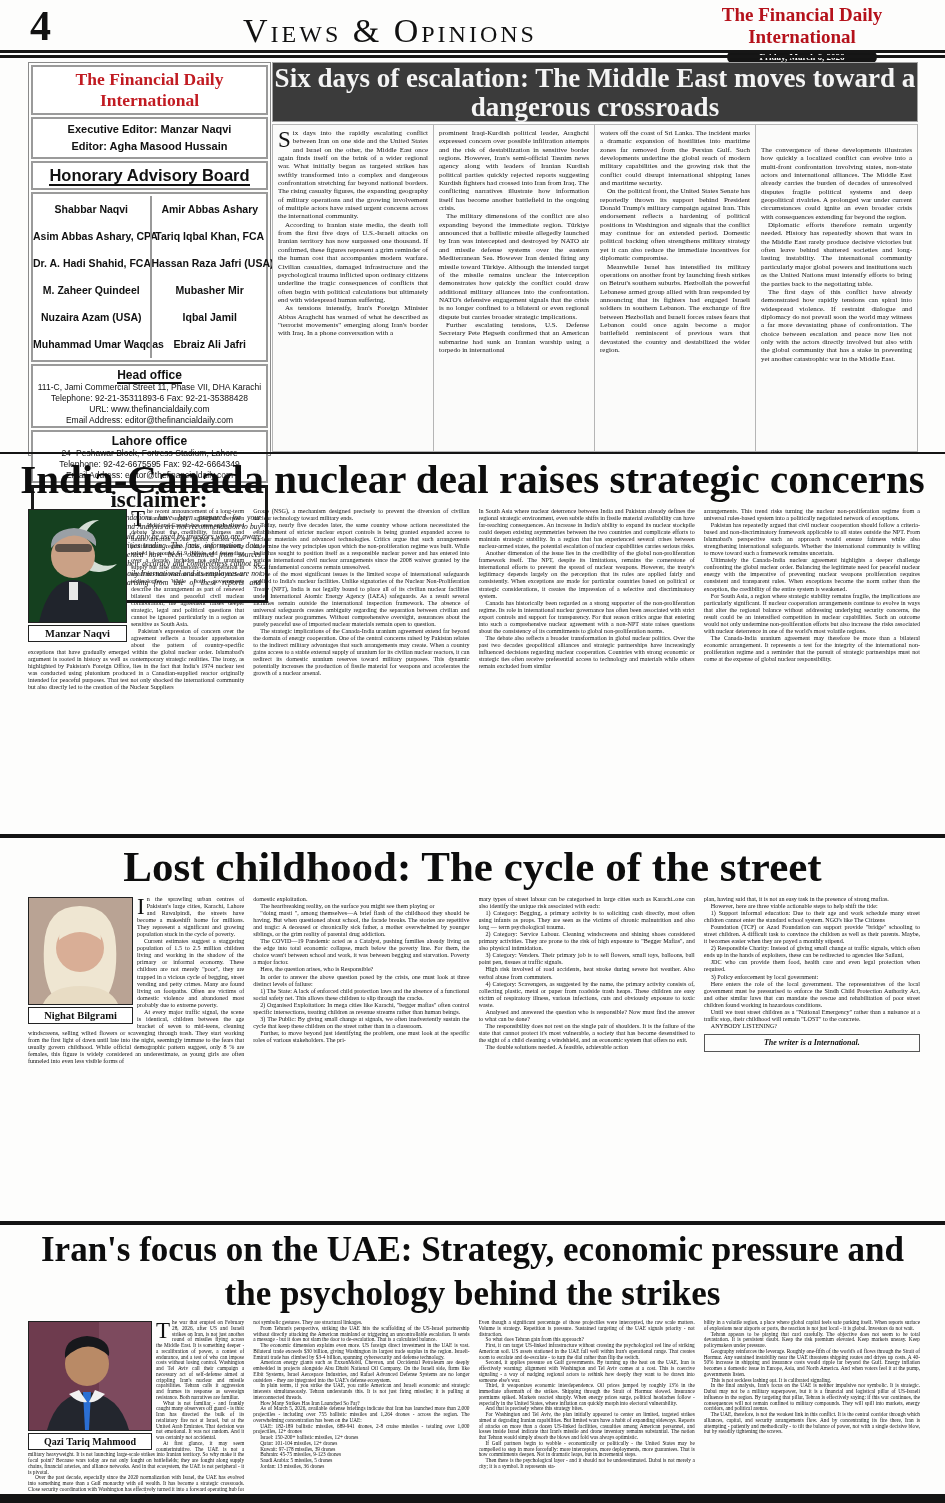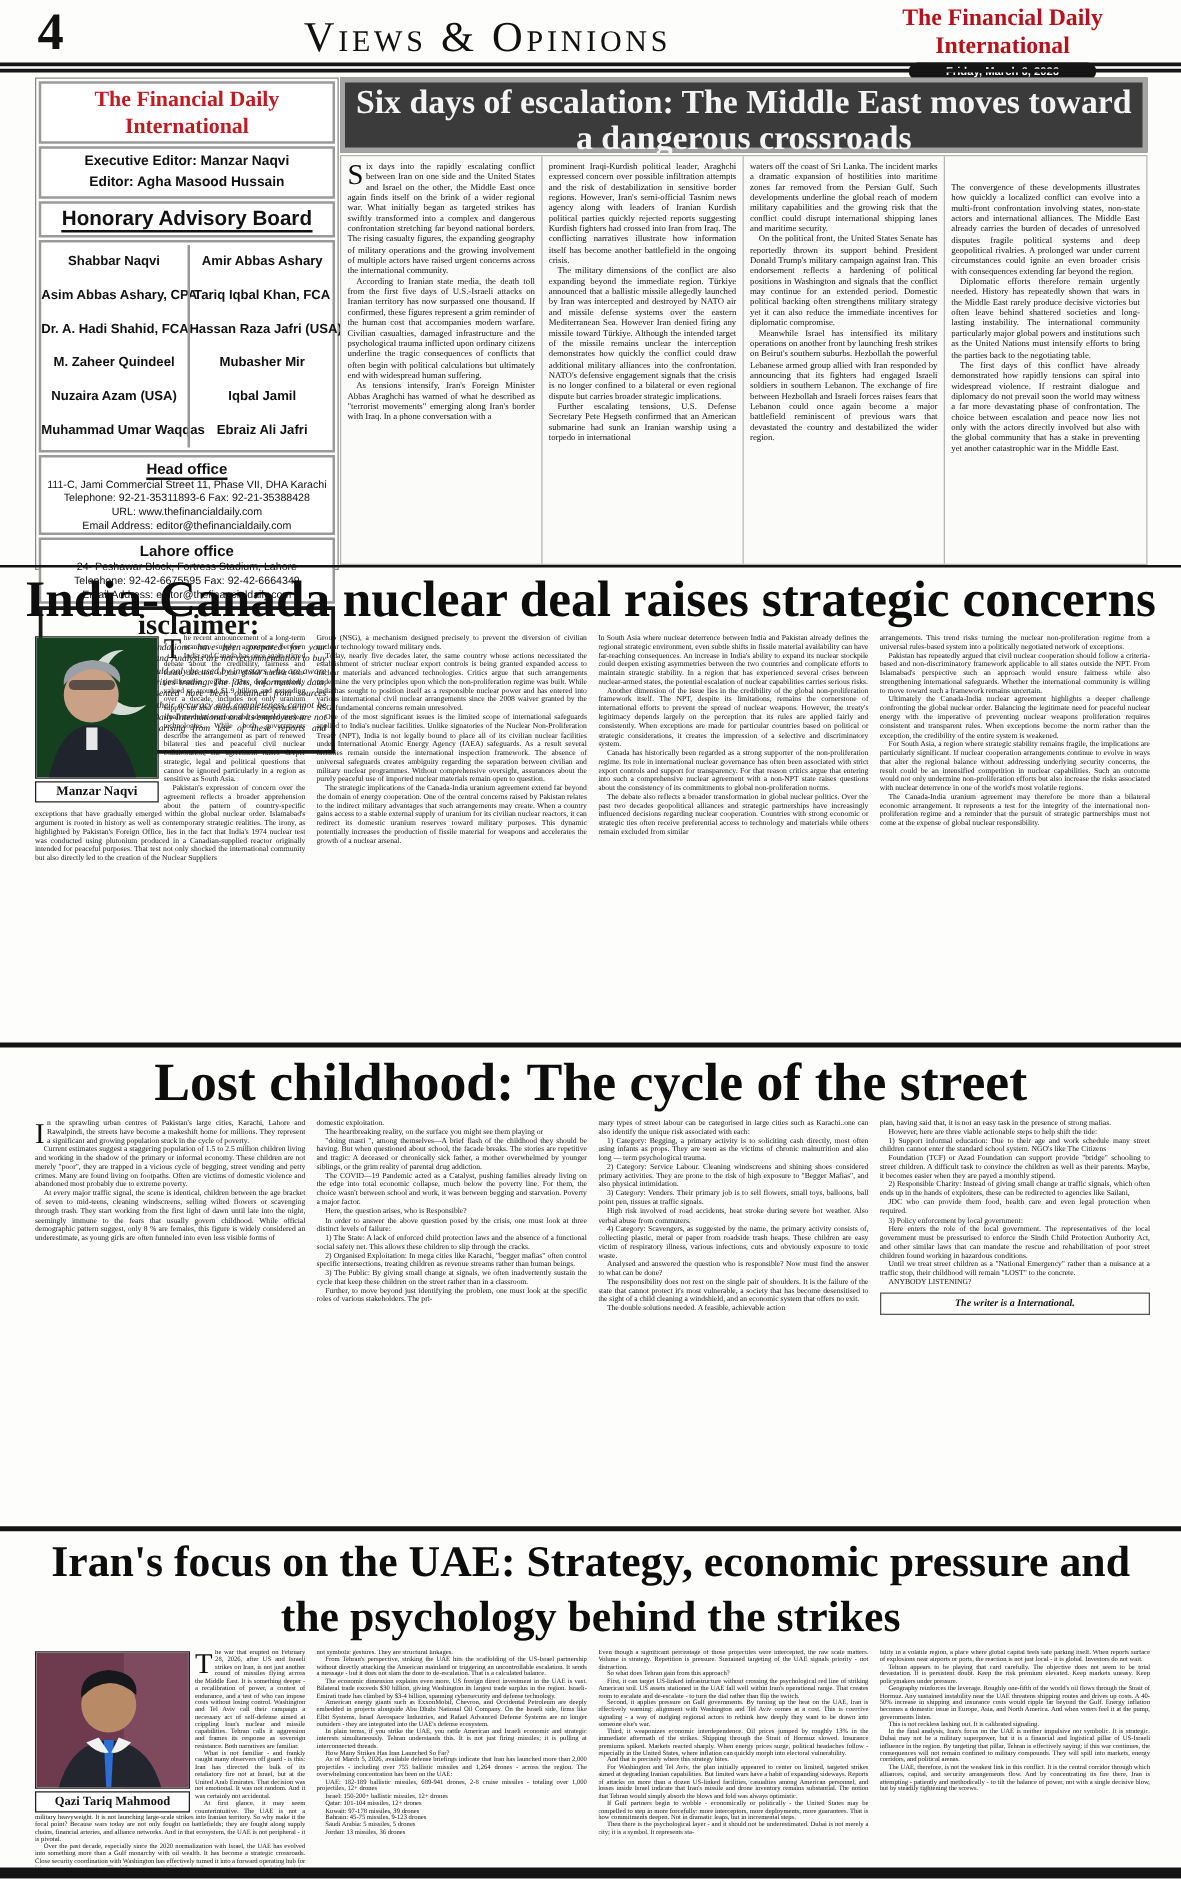--- a/index.html
+++ b/index.html
@@ -6,21 +6,21 @@
   .page{position:relative;width:945px;height:1503px;background:#fdfdfc;margin:0 auto;
         font-family:"Liberation Serif",serif;color:#111;overflow:hidden;}
   
   .hdr{position:absolute;left:0;top:0;width:945px;height:56px;}
   .page-num{position:absolute;left:30px;top:2px;font-size:42px;font-weight:bold;}
   .section-title{position:absolute;left:180px;top:12px;width:420px;text-align:center;
     font-variant:small-caps;font-size:34px;letter-spacing:3px;font-weight:500;}
   .brand{position:absolute;right:28px;top:4px;width:230px;text-align:center;}
   .brand-name{font-size:19px;font-weight:bold;color:#b5121b;font-family:"Liberation Serif",serif;}
   .date-strip{margin:2px auto 0;width:150px;background:#141414;color:#fff;border-radius:7px;
-    font-family:Liberation Sans, sans-serif;font-size:9px;font-weight:bold;padding:2px 0;}
+    font-family:Liberation Serif, serif;font-size:9px;font-weight:bold;padding:2px 0;}
   .top-rule{position:absolute;left:0;top:50px;width:945px;height:3px;background:#161616;box-shadow:0 5px 0 #161616;}
   
   .masthead{position:absolute;left:28px;top:62px;width:241px;height:392px;border:1px solid #8a8a8a;
     font-family:"Liberation Sans",sans-serif;}
   .mh-box{border:2px solid #9a9a9a;margin:2px;text-align:center;background:#fff;}
   .mh-title{color:#c11b22;font-family:"Liberation Serif",serif;font-weight:bold;font-size:17.5px;padding:2px 0;}
   .mh-editors{font-size:11px;font-weight:bold;line-height:17px;padding:2px 0;}
   .mh-board-title{font-size:16.5px;font-weight:bold;padding:3px 0;}
   .mh-board-title span{border-bottom:2px solid #111;}
   .mh-names{display:flex;padding:2px 0;}
@@ -29,21 +29,21 @@
   .board-name{font-size:10.5px;font-weight:bold;line-height:27px;white-space:nowrap;}
   .mh-office-title{font-size:12px;font-weight:bold;padding-top:2px;}
   .mh-office-title span{border-bottom:2px solid #111;}
   .office-line{font-size:8.5px;line-height:11px;}
   .mh-disc{border:3px solid #1a1a1a;margin:2px;text-align:center;}
   .disc-title{font-family:"Liberation Serif",serif;font-weight:bold;font-size:23px;line-height:24px;padding-left:19px;}
   .disc-text{font-family:"Liberation Serif",serif;font-style:italic;font-size:7.6px;line-height:9.3px;
     text-align:justify;padding:1px 4px 3px;}
   
   .headline-dark{position:absolute;left:272px;top:62px;width:646px;height:60px;background:#3b3b3b;
-    border:4px solid #a3a3a3;box-sizing:border-box;color:#f4f4f4;text-align:center;
+    border:1px solid #a3a3a3;box-sizing:border-box;color:#f4f4f4;text-align:center;
     font-weight:bold;font-size:27px;line-height:29px;padding-top:1px;}
   .main-body{position:absolute;left:272px;top:124px;width:646px;height:328px;border:1px solid #b5b5b5;
     box-sizing:border-box;display:flex;background:#fbfbfa;}
   .main-body .body-col{width:25%;padding:4px 5px;border-right:1px solid #b5b5b5;box-sizing:border-box;}
   .main-body .body-col:last-child{border-right:none;margin-top:17px;}
   .size-main p{font-size:7px;line-height:8.35px;}
   .art-head{position:absolute;left:0;width:945px;text-align:center;font-weight:bold;color:#0d0d0d;}
   .head-india{top:455px;font-size:41px;}
   .head-lost{top:842px;font-size:43px;}
   .head-iran{top:1228px;font-size:35px;line-height:44px;padding:0 40px;box-sizing:border-box;width:945px;}
@@ -199,20 +199,30 @@
         <p>For South Asia, a region where strategic stability remains fragile, the implications are particularly significant. If nuclear cooperation arrangements continue to evolve in ways that alter the regional balance without addressing underlying security concerns, the result could be an intensified competition in nuclear capabilities. Such an outcome would not only undermine non-proliferation efforts but also increase the risks associated with nuclear deterrence in one of the world's most volatile regions.</p>
         <p>The Canada-India uranium agreement may therefore be more than a bilateral economic arrangement. It represents a test for the integrity of the international non-proliferation regime and a reminder that the pursuit of strategic partnerships must not come at the expense of global nuclear responsibility.</p>
       </div>
   </div>
 
   <div class="rule rule-2"></div>
 
   <div class="art-head head-lost">Lost childhood: The cycle of the street</div>
   <div class="art-body body-lc size-small">
     <div class="body-col dropcap">
+      <div class="photo-wrap">
+        <svg class="photo" width="103" height="106" viewBox="0 0 103 106">
+          <rect width="103" height="106" fill="#b9a394"></rect>
+          <path d="M51 8 q34 0 36 40 q2 34 -10 52 l-52 0 q-12 -18 -10 -52 q2 -40 36 -40z" fill="#efe6d2"></path>
+          <circle cx="51" cy="50" r="24" fill="#d9ae96"></circle>
+          <path d="M30 42 q21 -16 42 0 q0 -22 -21 -22 q-21 0 -21 22z" fill="#efe6d2"></path>
+          <path d="M14 106 q8 -18 37 -18 q30 0 38 18z" fill="#e8dcc4"></path>
+        </svg>
+        <div class="photo-cap">Nighat Bilgrami</div>
+      </div>
     <p>In the sprawling urban centres of Pakistan's large cities, Karachi, Lahore and Rawalpindi, the streets have become a makeshift home for millions. They represent a significant and growing population stuck in the cycle of poverty.</p>
         <p>Current estimates suggest a staggering population of 1.5 to 2.5 million children living and working in the shadow of the primary or informal economy. These children are not merely "poor", they are trapped in a vicious cycle of begging, street vending and petty crimes. Many are found living on footpaths. Often are victims of domestic violence and abandoned most probably due to extreme poverty.</p>
         <p>At every major traffic signal, the scene is identical, children between the age bracket of seven to mid-teens, cleaning windscreens, selling wilted flowers or scavenging through trash. They start working from the first light of dawn until late into the night, seemingly immune to the fears that usually govern childhood. While official demographic pattern suggest, only 8 % are females, this figure is widely considered an underestimate, as young girls are often funneled into even less visible forms of</p>
       </div>
     <div class="body-col">
         <p>domestic exploitation.</p>
         <p>The heartbreaking reality, on the surface you might see them playing or</p>
         <p>"doing masti ", among themselves—A brief flash of the childhood they should be having. But when questioned about school, the facade breaks. The stories are repetitive and tragic: A deceased or chronically sick father, a mother overwhelmed by younger siblings, or the grim reality of parental drug addiction.</p>
         <p>The COVID—19 Pandemic acted as a Catalyst, pushing families already living on the edge into total economic collapse, much below the poverty line. For them, the choice wasn't between school and work, it was between begging and starvation. Poverty a major factor.</p>
         <p>Here, the question arises, who is Responsible?</p>

